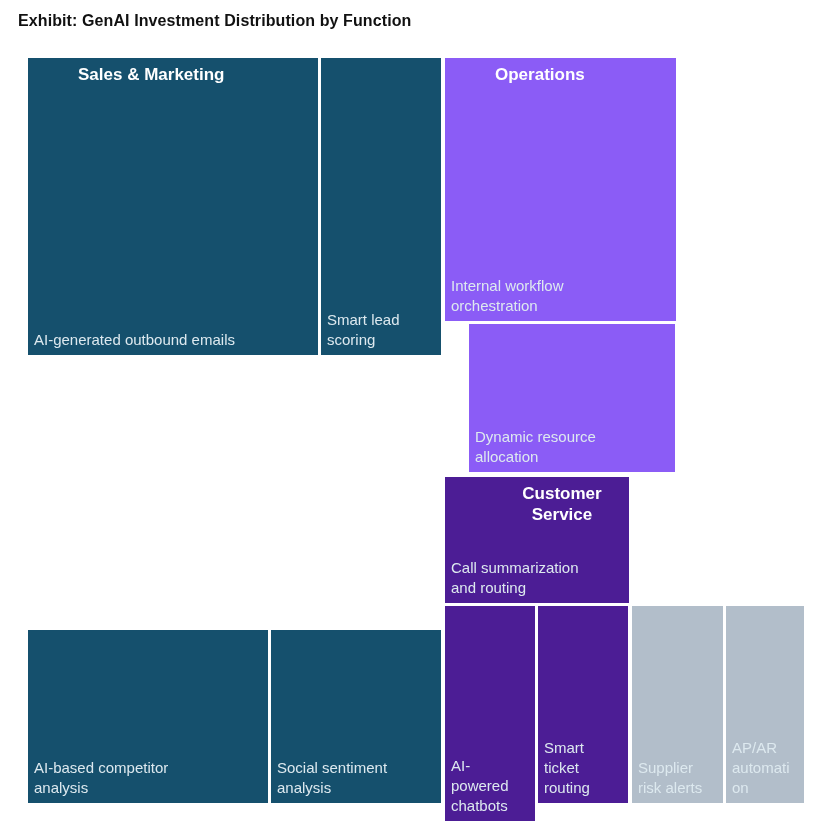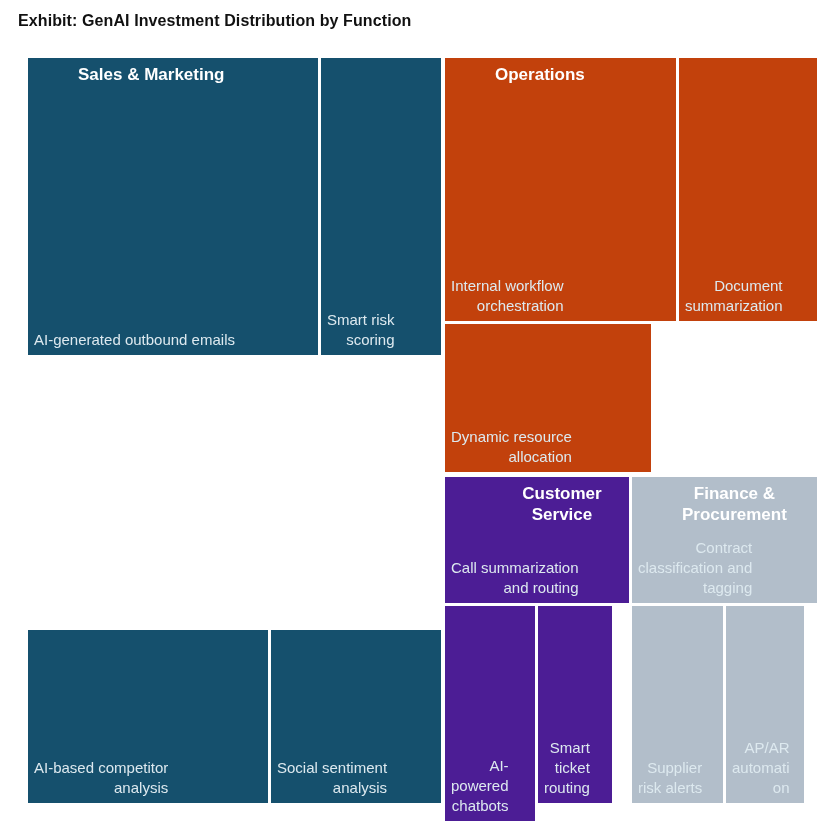--- a/index.html
+++ b/index.html
@@ -14,51 +14,51 @@
     position: absolute; left: 18px; top: 12px;
     font-size: 16px; font-weight: bold; color: #111111;
     letter-spacing: 0.1px;
   }
   .treemap {
     position: absolute; left: 28px; top: 58px;
     width: 789px; height: 745px;
   }
   .cell { position: absolute; overflow: hidden; }
   .g-sm  { background: #15506d; }
-  .g-ops { background: #c2410c; }
+  .g-ops { background: #8b5cf6; }
   .g-cs  { background: #4c1d95; }
   .g-fin { background: #b2beca; }
   .group-title {
     position: absolute; left: 7px; top: 6px;
     font-size: 17px; font-weight: bold; color: #ffffff;
     line-height: 1.25; white-space: pre-line; text-align: center; margin-left: 43px;
   }
   .leaf-label {
     position: absolute; left: 6px; bottom: 5px;
     max-width: calc(100% - 12px);
     font-size: 15px; color: #dde9ef;
-    line-height: 1.33; white-space: pre-line; text-align: right;
+    line-height: 1.33; white-space: pre-line; text-align: left;
   }
 </style>
 </head>
 <body>
 
 <div class="page">
 
   <div class="exhibit-title">Exhibit: GenAI Investment Distribution by Function</div>
 
   <div class="treemap">
 
     <div class="cell g-sm" style="left:0;top:0;width:290px;height:297px">
       <div class="group-title">Sales &amp; Marketing</div>
       <div class="leaf-label">AI-generated outbound emails</div>
     </div>
 
     <div class="cell g-sm" style="left:293px;top:0;width:120px;height:297px">
-      <div class="leaf-label">Smart risk
+      <div class="leaf-label">Smart lead
 scoring</div>
     </div>
 
 
 
     <div class="cell g-sm" style="left:0;top:572px;width:240px;height:173px">
       <div class="leaf-label">AI-based competitor
 analysis</div>
     </div>
 
@@ -66,56 +66,45 @@
       <div class="leaf-label">Social sentiment
 analysis</div>
     </div>
 
     <div class="cell g-ops" style="left:417px;top:0;width:231px;height:263px">
       <div class="group-title">Operations</div>
       <div class="leaf-label">Internal workflow
 orchestration</div>
     </div>
 
-    <div class="cell g-ops" style="left:651px;top:0;width:138px;height:263px">
-      <div class="leaf-label">Document
-summarization</div>
-    </div>
 
-    <div class="cell g-ops" style="left:417px;top:266px;width:206px;height:148px">
+    <div class="cell g-ops" style="left:441px;top:266px;width:206px;height:148px">
       <div class="leaf-label">Dynamic resource
 allocation</div>
     </div>
 
 
     <div class="cell g-cs" style="left:417px;top:419px;width:184px;height:126px">
       <div class="group-title">Customer Service</div>
       <div class="leaf-label">Call summarization
 and routing</div>
     </div>
 
     <div class="cell g-cs" style="left:417px;top:548px;width:90px;height:215px">
       <div class="leaf-label">AI-
 powered
 chatbots</div>
     </div>
 
-    <div class="cell g-cs" style="left:510px;top:548px;width:74px;height:197px">
+    <div class="cell g-cs" style="left:510px;top:548px;width:90px;height:197px">
       <div class="leaf-label">Smart
 ticket
 routing</div>
     </div>
 
-    <div class="cell g-fin" style="left:604px;top:419px;width:185px;height:126px">
-      <div class="group-title">Finance &amp;
-Procurement</div>
-      <div class="leaf-label">Contract
-classification and
-tagging</div>
-    </div>
 
     <div class="cell g-fin" style="left:604px;top:548px;width:91px;height:197px">
       <div class="leaf-label">Supplier
 risk alerts</div>
     </div>
 
     <div class="cell g-fin" style="left:698px;top:548px;width:78px;height:197px">
       <div class="leaf-label">AP/AR
 automati
 on</div>

